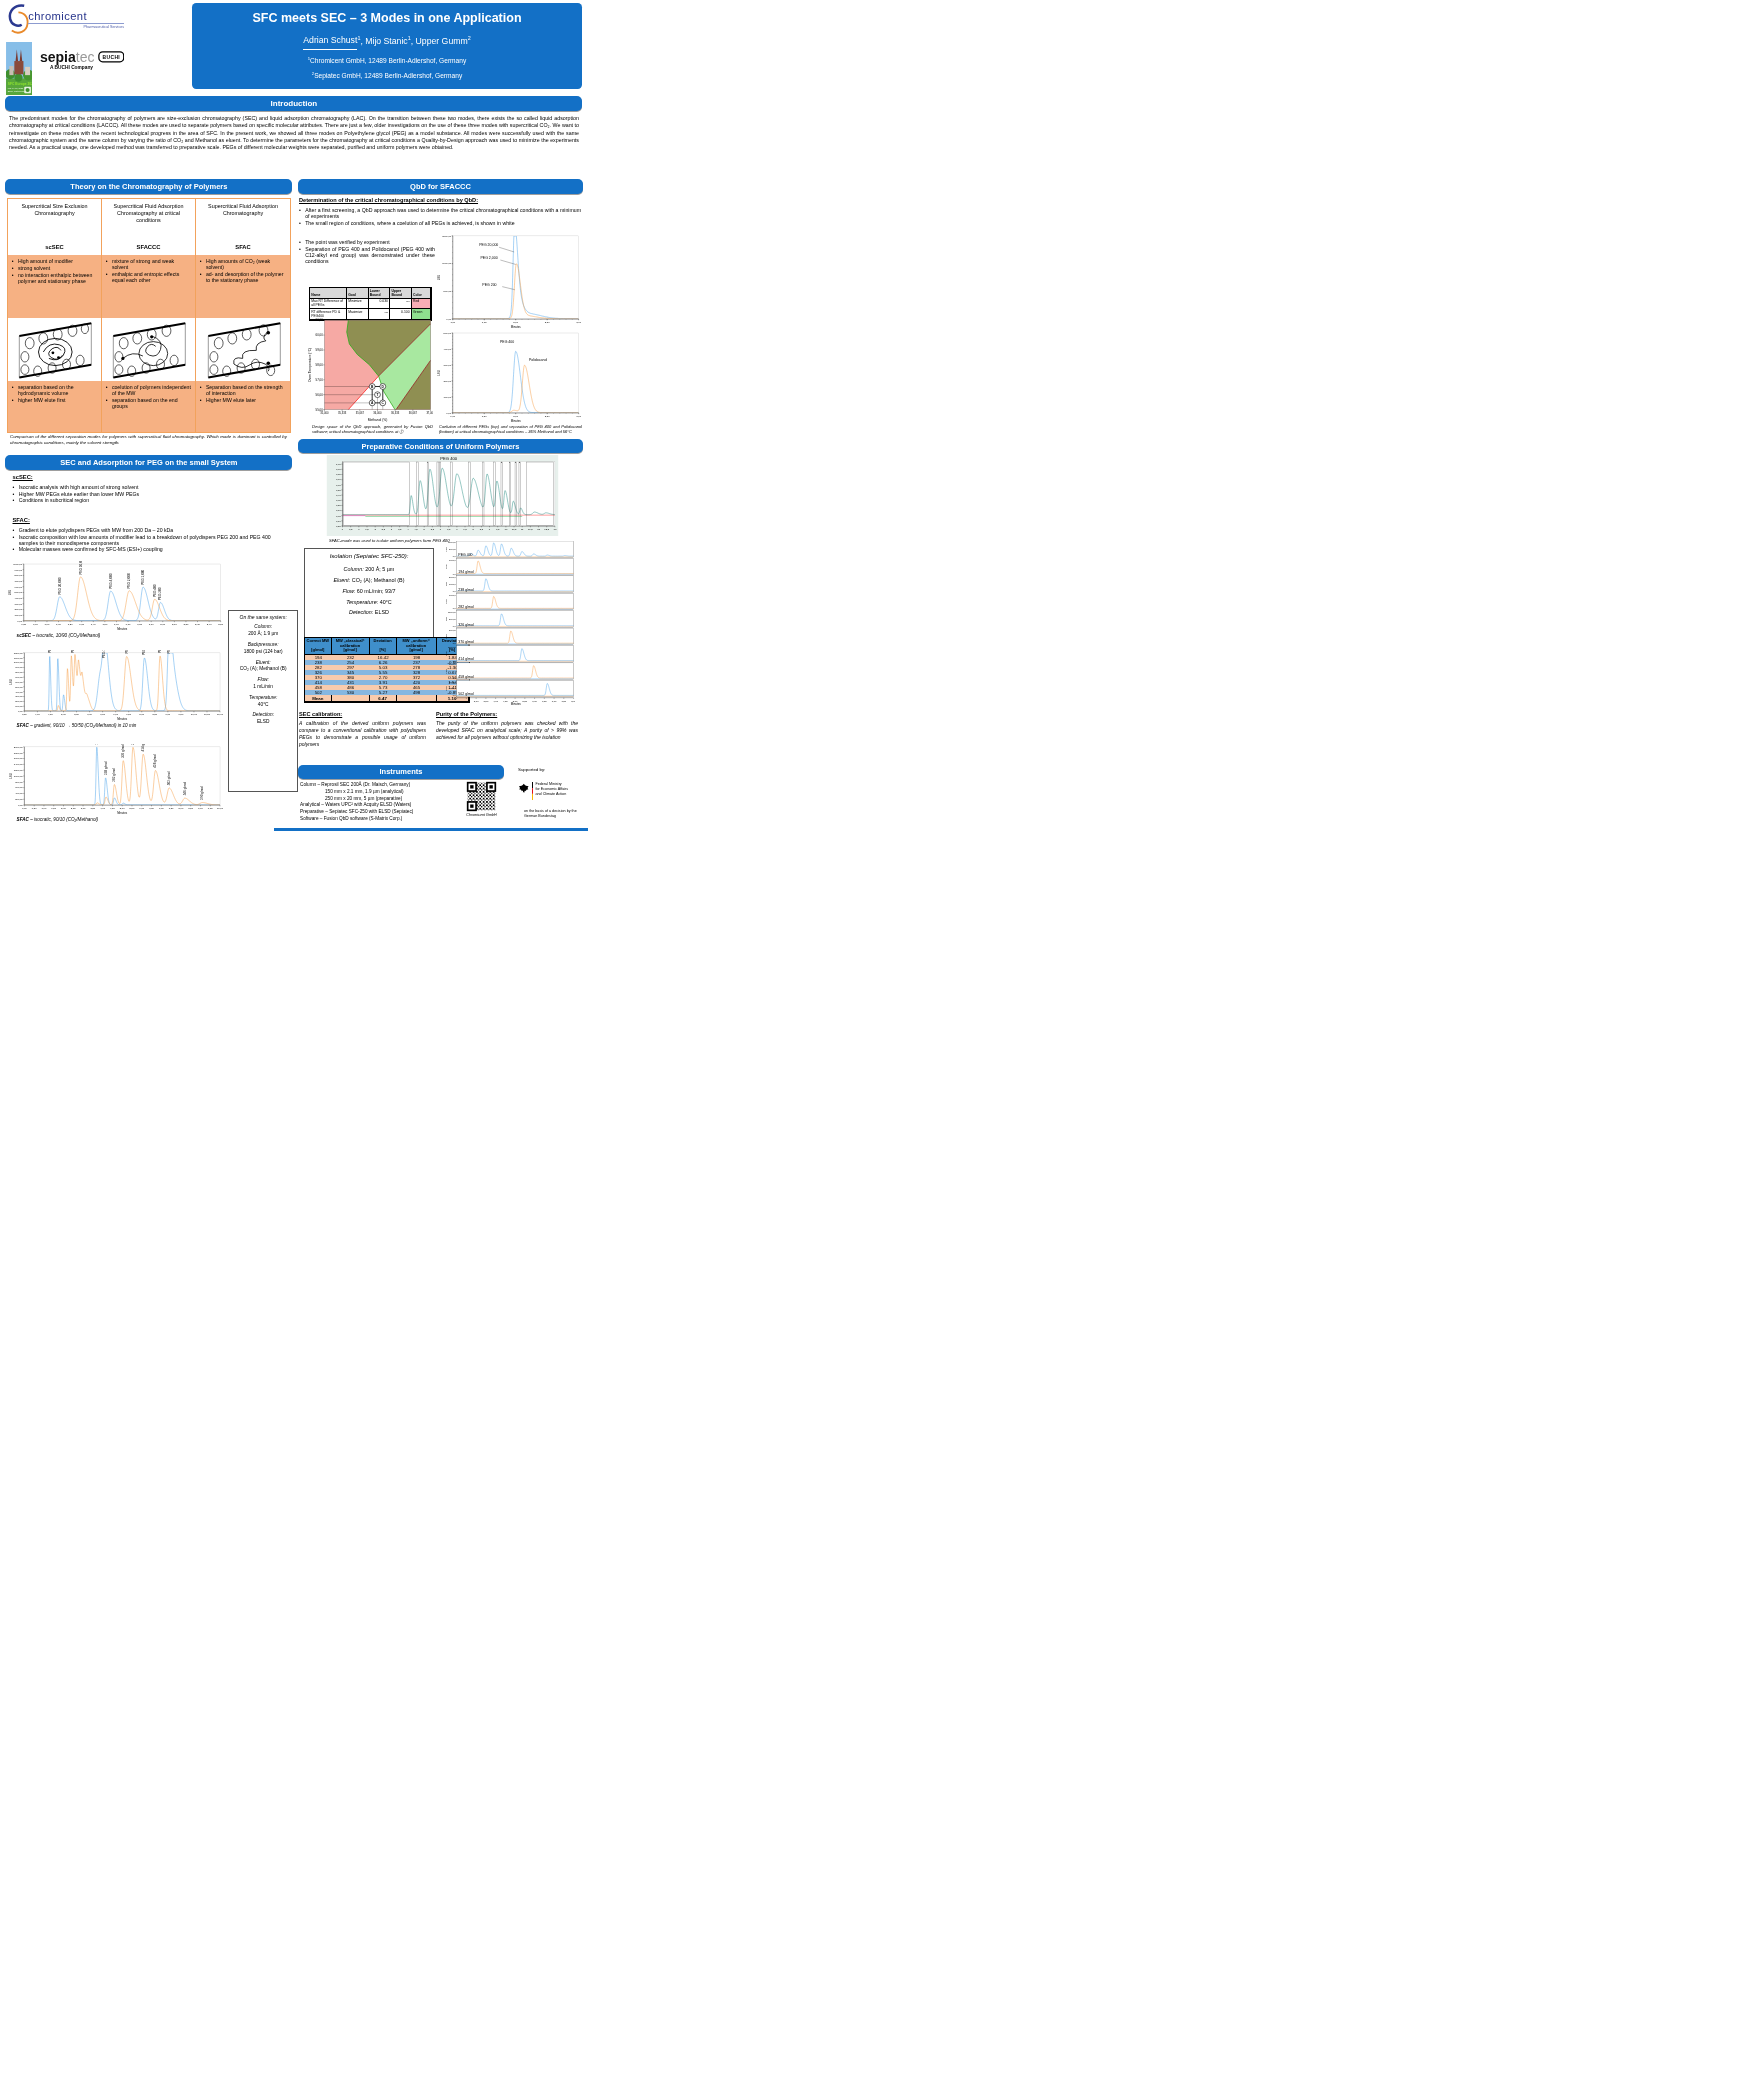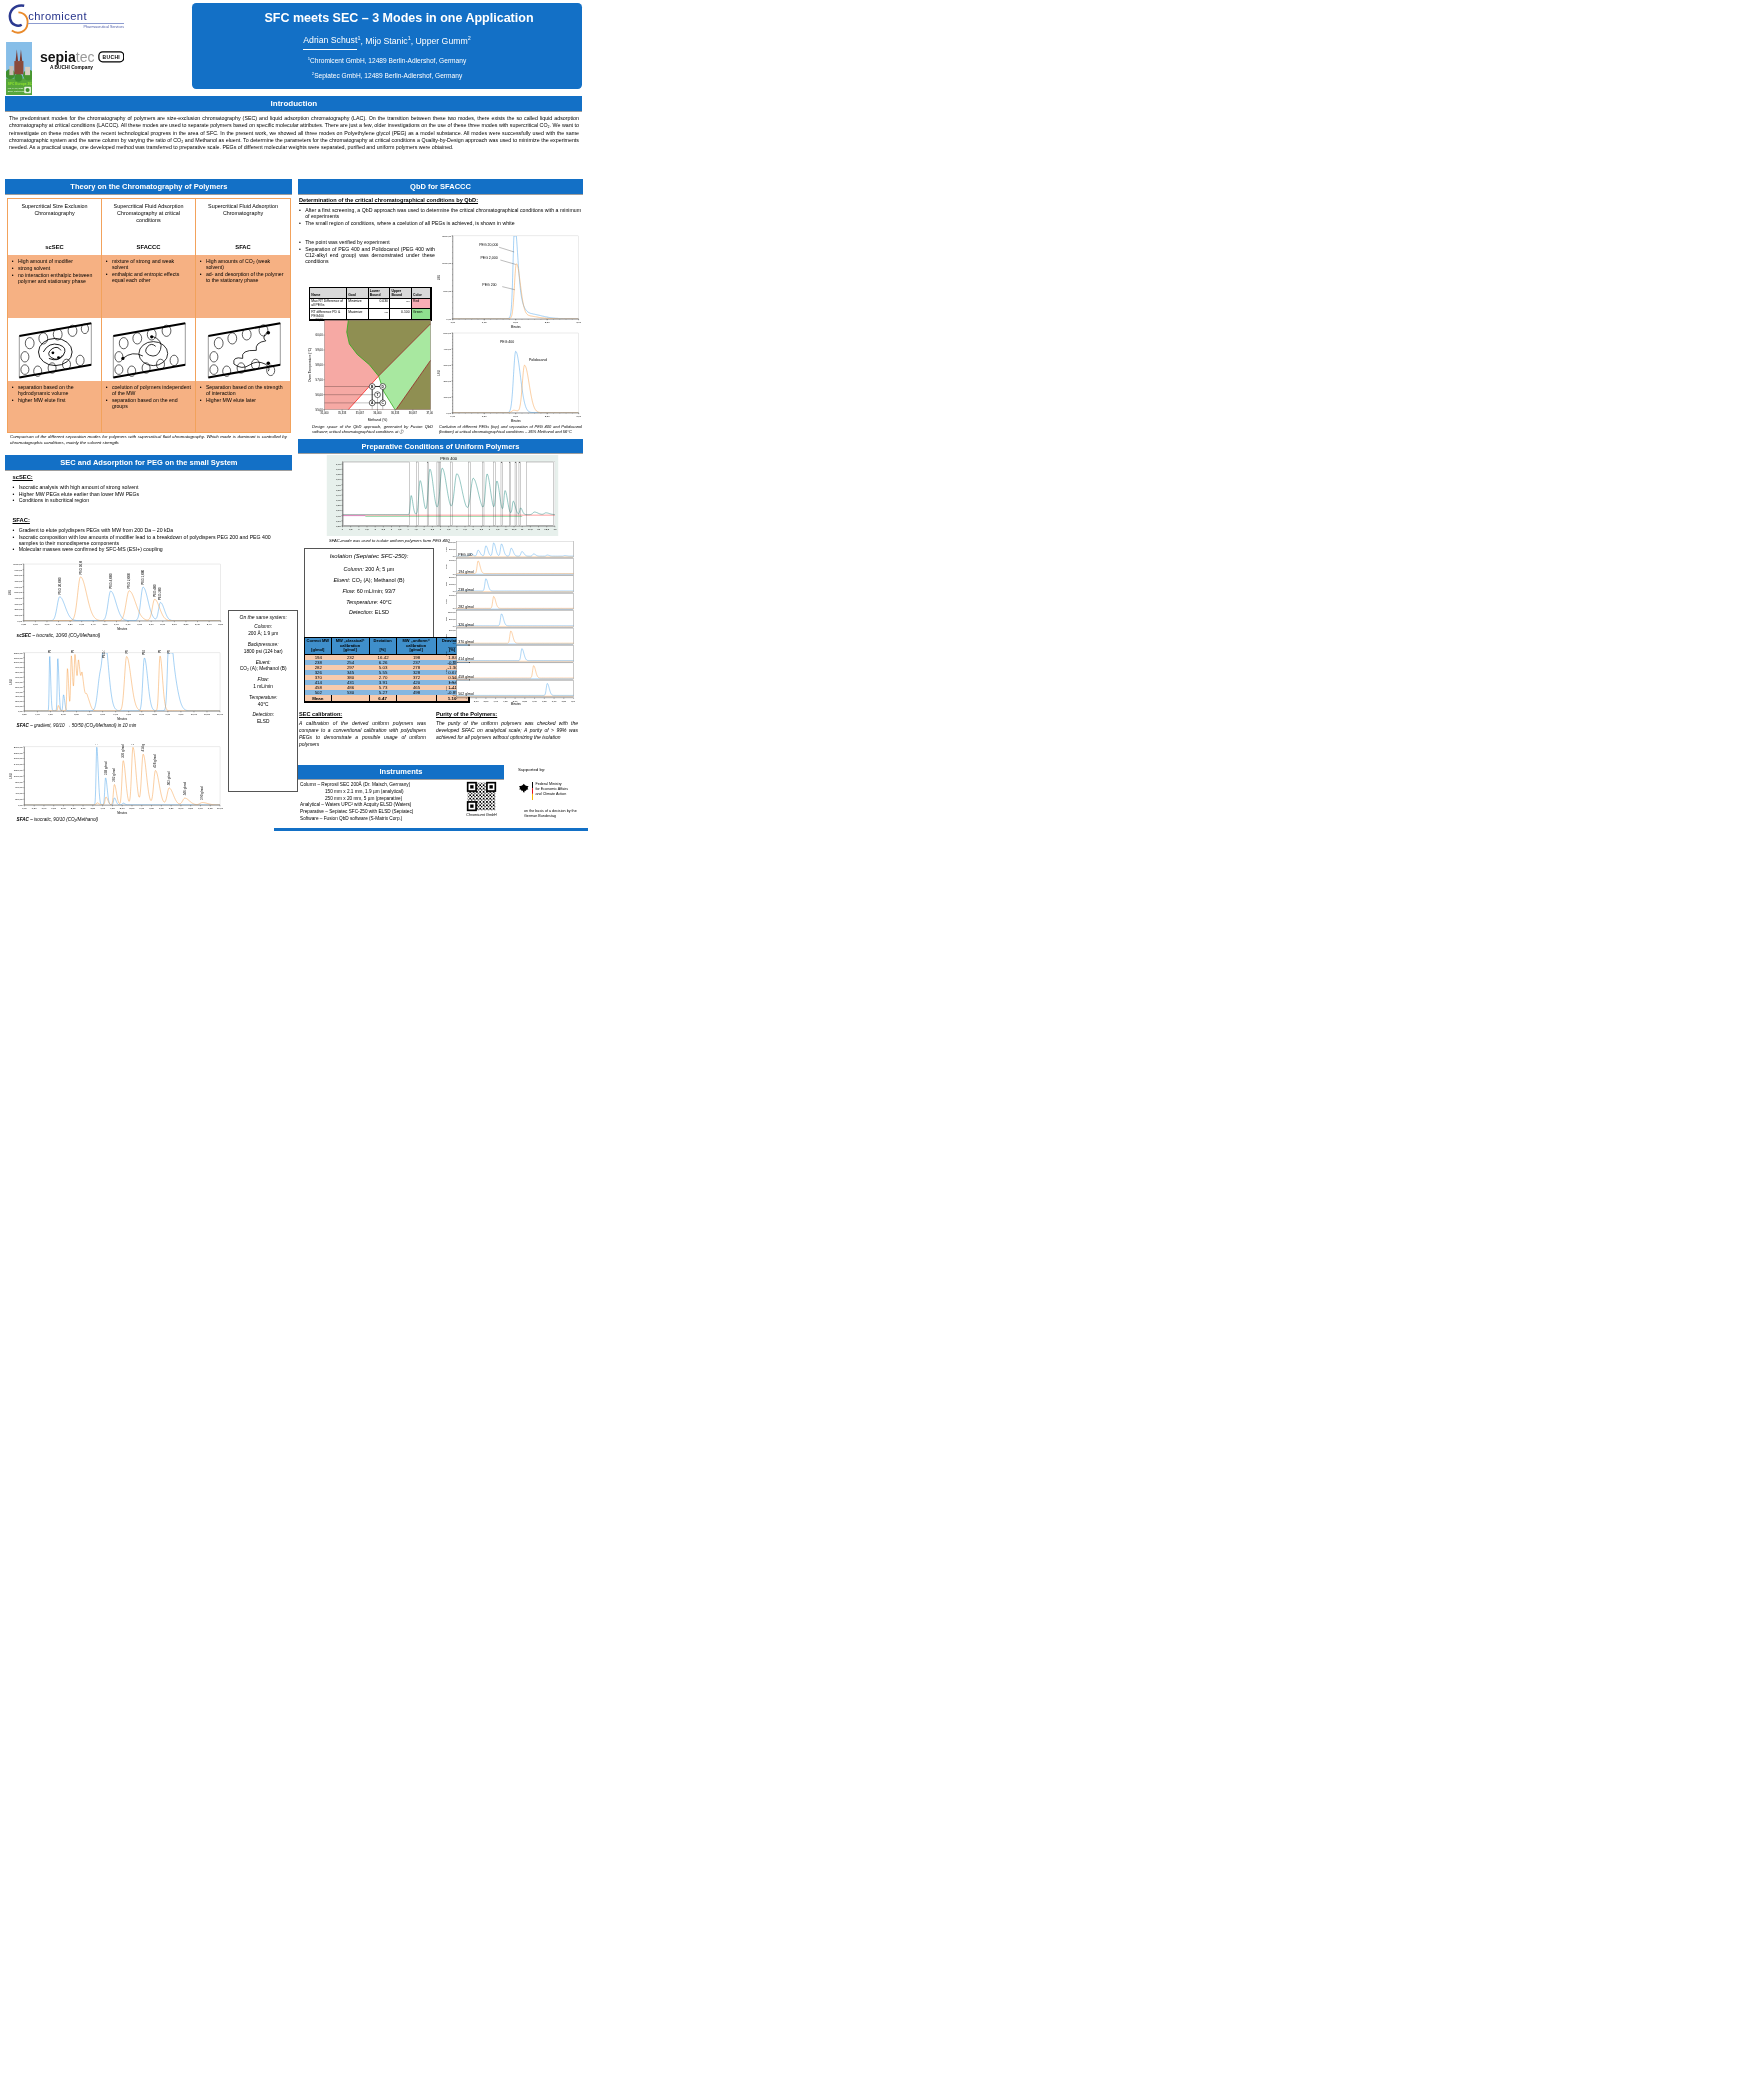--- a/index.html
+++ b/index.html
@@ -1,19 +1,19 @@
 <!DOCTYPE html>
 <html style="font-size:6.6px"><head>
 <meta charset="utf-8">
 <style>
   html,body{margin:0;padding:0;background:#ffffff;}
   #poster{position:relative;width:588px;height:831px;background:#fff;
           font-family:"Liberation Sans", sans-serif;color:#000;overflow:hidden;}
   .abs{position:absolute;}
-  .bar{position:absolute;background:#1370C6;border-radius:0;color:#fff;font-weight:bold;
+  .bar{position:absolute;background:#1370C6;border-radius:5px;color:#fff;font-weight:bold;
        text-align:center;box-shadow:0 1px 0.4px rgba(40,40,40,.45);display:flex;align-items:center;justify-content:center;}
   .big-box{position:absolute;background:#1370C6;border-radius:4.2px;color:#fff;text-align:center;}
   .jtext{text-align:justify;}
   .bull{display:flex;align-items:flex-start;margin:0.8px 0;}
   .bull .dot{width:6.2px;flex:none;}
   
   .ttable{position:absolute;display:grid;grid-template-columns:1fr 1fr 1fr;
           grid-template-rows:56px 63px 63px 51px;border:0.8px solid #F2A25C;background:#fff;}
   .tcell{border-right:0.8px solid #F2A25C;padding:2.5px 3.7px;font-size:5.2px;overflow:hidden;}
   .tcell.last{border-right:none;}
@@ -89,21 +89,21 @@
       <span style="font-weight:900;color:#111;">sepia</span><span style="color:#9A9A9A;">tec</span>
     </div>
     <svg width="26.6" height="11.6" viewBox="0 0 64 28">
       <rect x="2" y="2" width="60" height="24" rx="9" fill="#fff" stroke="#000" stroke-width="3"></rect>
       <text x="32" y="19" text-anchor="middle" font-size="12" font-weight="bold" letter-spacing="1" font-family="Liberation Sans, sans-serif" fill="#000">BUCHI</text>
     </svg>
   </div>
   <div class="abs" style="left:50px;top:65px;font-size:4.8px;font-weight:bold;">A BUCHI Company</div>
 
   <div class="big-box" style="left:192px;top:2.5px;width:390px;height:86px;">
-    <div class="abs" style="left:12px;top:8.3px;width:100%;font-size:12.5px;font-weight:bold;">SFC meets SEC – 3 Modes in one Application</div>
+    <div class="abs" style="left:0;top:8.3px;width:100%;font-size:12.5px;font-weight:bold;">SFC meets SEC – 3 Modes in one Application</div>
     <div class="abs" style="left:0;top:32px;width:100%;font-size:8.7px;">
       <span style="border-bottom:0.8px solid #fff;padding-bottom:4px;">Adrian Schust</span><sup style="font-size:5.4px;">1</sup><span>, </span><span>Mijo Stanic</span><sup style="font-size:5.4px;">1</sup><span>, </span><span>Upper Gumm</span><sup style="font-size:5.4px;">2</sup>
     </div>
     <div class="abs" style="left:0;top:53px;width:100%;font-size:6.6px;">
       <sup style="font-size:4.2px;">1</sup><span>Chromicent GmbH, 12489 Berlin-Adlershof, Germany</span>
     </div>
     <div class="abs" style="left:0;top:68px;width:100%;font-size:6.6px;">
       <sup style="font-size:4.2px;">2</sup><span>Sepiatec GmbH, 12489 Berlin-Adlershof, Germany</span>
     </div>
   </div>

